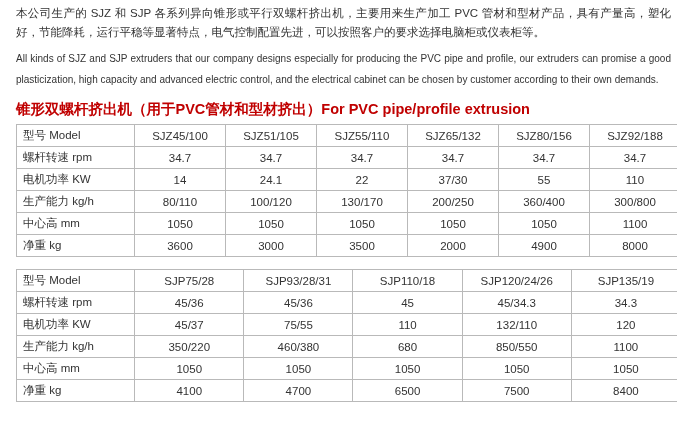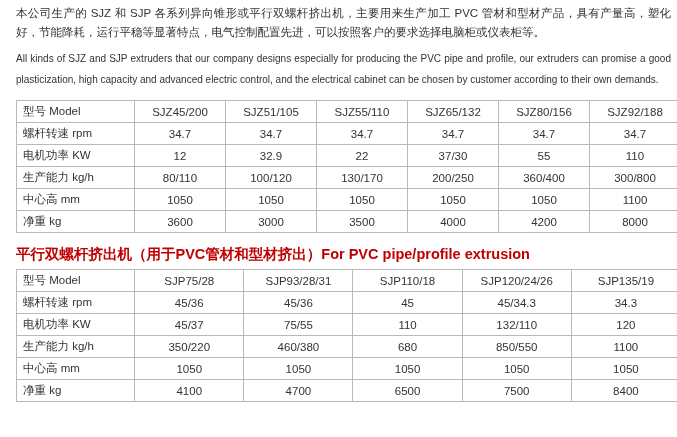--- a/index.html
+++ b/index.html
@@ -67,54 +67,55 @@
   table.spec col.cd { width: 91px; }
 </style>
 </head>
 <body>
 
 <div class="page">
 
   <p class="intro-cn">本公司生产的 SJZ 和 SJP 各系列异向锥形或平行双螺杆挤出机，主要用来生产加工 PVC 管材和型材产品，具有产量高，塑化好，节能降耗，运行平稳等显著特点，电气控制配置先进，可以按照客户的要求选择电脑柜或仪表柜等。</p>
   <p class="intro-en">All kinds of SJZ and SJP extruders that our company designs especially for producing the PVC pipe and profile, our extruders can promise a good plasticization, high capacity and advanced electric control, and the electrical cabinet can be chosen by customer according to their own demands.</p>
 
+  <h2 class="section-title">锥形双螺杆挤出机（用于PVC管材和型材挤出）For  PVC  pipe/profile  extrusion</h2>
 
   <table class="spec">
     <colgroup>
       <col class="c0">
         <col class="cd">
         <col class="cd">
         <col class="cd">
         <col class="cd">
         <col class="cd">
         <col class="cd">
     </colgroup>
     <tbody>
       <tr>
         <td class="rowhead">型号 Model</td>
-        <td>SJZ45/200</td>
+        <td>SJZ45/100</td>
         <td>SJZ51/105</td>
         <td>SJZ55/110</td>
         <td>SJZ65/132</td>
         <td>SJZ80/156</td>
         <td>SJZ92/188</td>
       </tr>
       <tr>
         <td class="rowhead">螺杆转速 rpm</td>
         <td>34.7</td>
         <td>34.7</td>
         <td>34.7</td>
         <td>34.7</td>
         <td>34.7</td>
         <td>34.7</td>
       </tr>
       <tr>
         <td class="rowhead">电机功率 KW</td>
-        <td>12</td>
-        <td>32.9</td>
+        <td>14</td>
+        <td>24.1</td>
         <td>22</td>
         <td>37/30</td>
         <td>55</td>
         <td>110</td>
       </tr>
       <tr>
         <td class="rowhead">生产能力 kg/h</td>
         <td>80/110</td>
         <td>100/120</td>
         <td>130/170</td>
@@ -129,28 +130,27 @@
         <td>1050</td>
         <td>1050</td>
         <td>1050</td>
         <td>1100</td>
       </tr>
       <tr>
         <td class="rowhead">净重 kg</td>
         <td>3600</td>
         <td>3000</td>
         <td>3500</td>
-        <td>4000</td>
-        <td>4200</td>
+        <td>2000</td>
+        <td>4900</td>
         <td>8000</td>
       </tr>
     </tbody>
   </table>
 
-  <h2 class="section-title">平行双螺杆挤出机（用于PVC管材和型材挤出）For  PVC  pipe/profile  extrusion</h2>
 
   <table class="spec">
     <colgroup>
       <col class="c0">
         <col style="width:109px">
         <col style="width:109px">
         <col style="width:109px">
         <col style="width:109px">
         <col style="width:109px">
     </colgroup>

